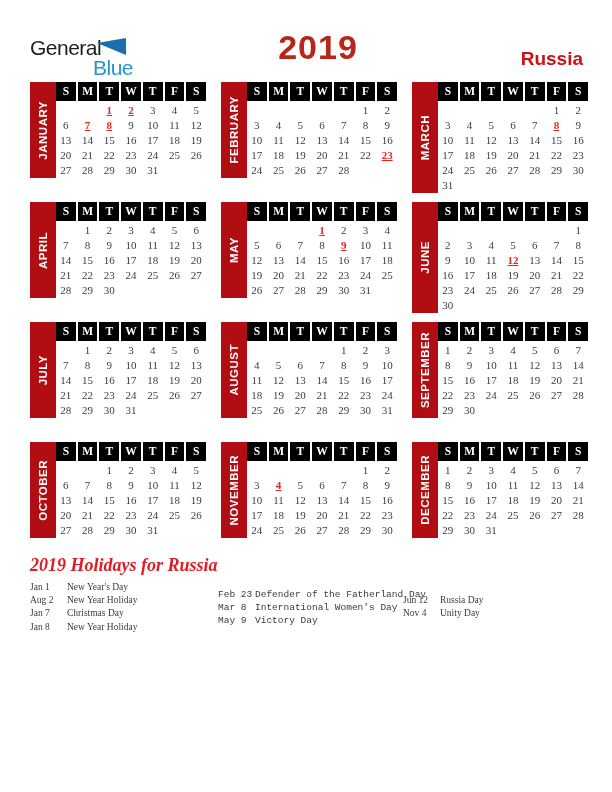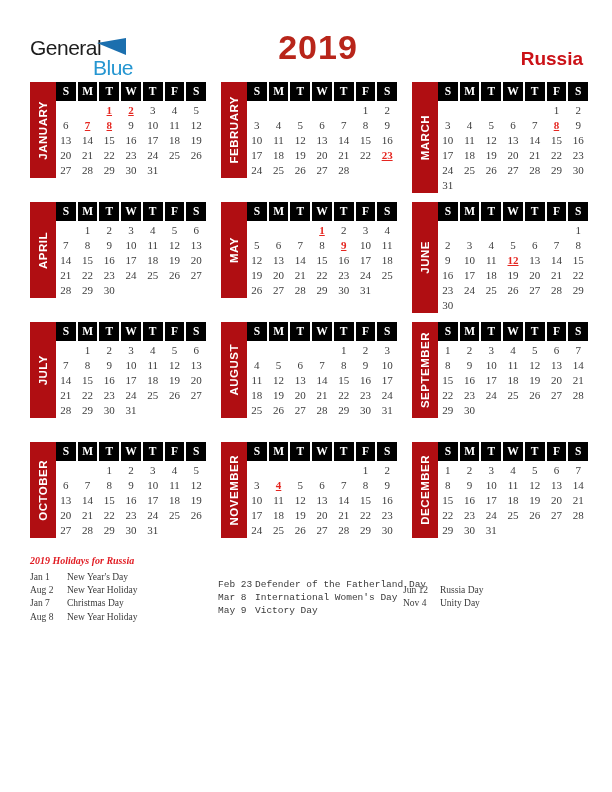--- a/index.html
+++ b/index.html
@@ -25,21 +25,21 @@
   .strip span { writing-mode:vertical-rl; transform:rotate(180deg); color:#fff; font-family:"Liberation Sans", sans-serif; font-weight:bold; font-size:11.5px; letter-spacing:0.5px; white-space:nowrap; }
   .mgrid { flex:1; }
   .row { display:grid; grid-template-columns:repeat(7,1fr); column-gap:2px; }
   .row.head { margin-bottom:2px; }
   .hcell { background:var(--header-black); color:#fff; height:19px; line-height:19px; text-align:center; font-size:11.5px; font-weight:bold; }
   .dcell { height:15px; line-height:15px; text-align:center; font-size:11px; color:var(--date-gray); }
   .dcell.holiday { color:var(--holiday-red); font-weight:bold; text-decoration:underline; }
 
   
   .holidays { position:absolute; left:30px; top:555px; width:560px; }
-  .holidays-title { font-size:10px; font-weight:bold; font-style:italic; color:var(--title-red); margin-bottom:5px; }
+  .holidays-title { font-size:18px; font-weight:bold; font-style:italic; color:var(--title-red); margin-bottom:5px; }
   .holiday-columns { display:flex; align-items:center; }
   .hcol:nth-child(1){ width:188px; } .hcol:nth-child(2){ width:185px;font-family:Liberation Mono, monospace; } .hcol:nth-child(3){ flex:1; }
   .hentry { line-height:13.2px; font-size:9.5px; color:#3a3a3a; white-space:nowrap; }
   .hdate { display:inline-block; width:37px; }
 </style>
 </head>
 <body>
 
 <div class="page">
 
@@ -807,21 +807,21 @@
       </div>
     </div>
 
   <div class="holidays">
     <div class="holidays-title">2019 Holidays for Russia</div>
     <div class="holiday-columns">
         <div class="hcol">
           <div class="hentry"><span class="hdate">Jan 1</span><span class="hname">New Year's Day</span></div>
           <div class="hentry"><span class="hdate">Aug 2</span><span class="hname">New Year Holiday</span></div>
           <div class="hentry"><span class="hdate">Jan 7</span><span class="hname">Christmas Day</span></div>
-          <div class="hentry"><span class="hdate">Aug 8</span><span class="hname">New Year Holiday</span></div>
+          <div class="hentry"><span class="hdate">Jan 8</span><span class="hname">New Year Holiday</span></div>
         </div>
         <div class="hcol">
           <div class="hentry"><span class="hdate">Feb 23</span><span class="hname">Defender of the Fatherland Day</span></div>
           <div class="hentry"><span class="hdate">Mar 8</span><span class="hname">International Women's Day</span></div>
           <div class="hentry"><span class="hdate">May 9</span><span class="hname">Victory Day</span></div>
         </div>
         <div class="hcol">
           <div class="hentry"><span class="hdate">Jun 12</span><span class="hname">Russia Day</span></div>
           <div class="hentry"><span class="hdate">Nov 4</span><span class="hname">Unity Day</span></div>
         </div>

